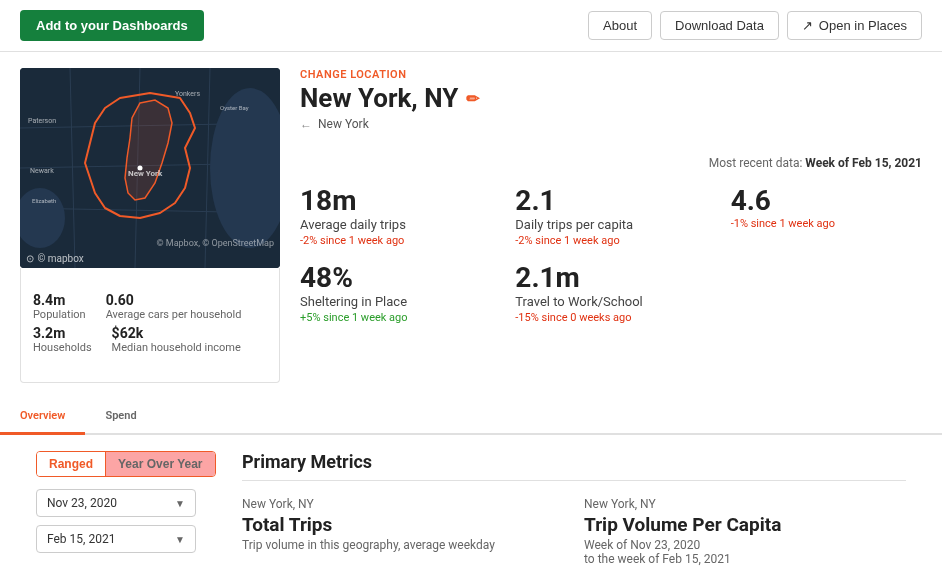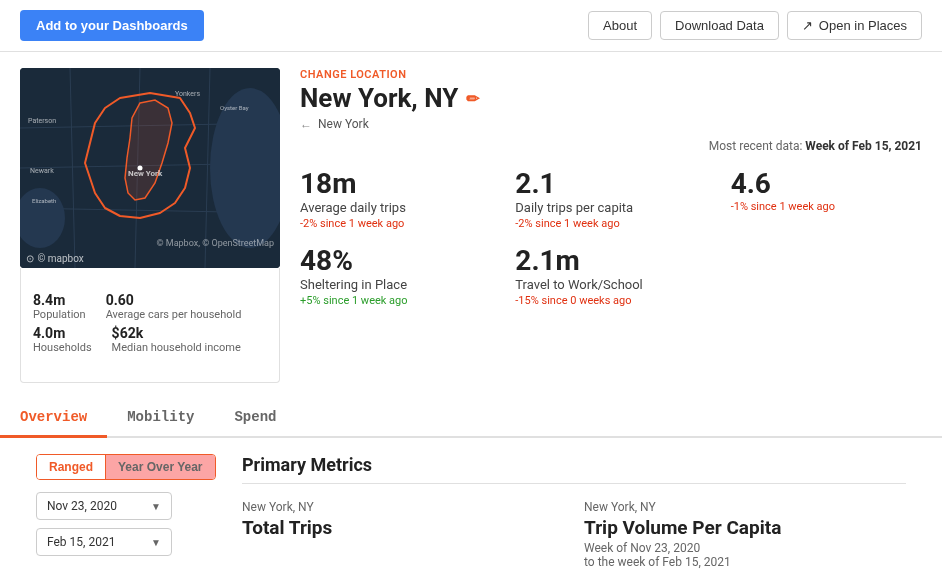--- a/index.html
+++ b/index.html
@@ -8,21 +8,21 @@
     
     .toolbar {
       display: flex;
       align-items: center;
       justify-content: space-between;
       padding: 10px 20px;
       border-bottom: 1px solid #e0e0e0;
       background: #fff;
     }
     .btn-add-dashboard {
-      background: #3b82f6;
+      background: #15803d;
       color: #fff;
       border: none;
       padding: 8px 16px;
       border-radius: 4px;
       font-size: 13px;
       font-weight: 600;
       cursor: pointer;
     }
     .toolbar-right {
       display: flex;
@@ -99,21 +99,21 @@
     .stat-item .stat-label {
       font-size: 11px;
       color: #666;
     }
 
     
     .right-panel {
       flex: 1;
     }
     .location-header {
-      margin-bottom: 8px;
+      margin-bottom: 25px;
     }
     .change-location {
       font-size: 11px;
       color: #f05a28;
       font-weight: 600;
       text-transform: uppercase;
       letter-spacing: 0.5px;
       margin-bottom: 2px;
     }
     .location-title {
@@ -176,27 +176,26 @@
     
     .tabs-container {
       border-bottom: 2px solid #e0e0e0;
       display: flex;
       gap: 0;
       margin: 0 -20px;
       padding: 0 20px;
     }
     .tab-item {
       padding: 10px 20px;
-      font-size: 14px;
+      font-size: 11px;
       font-weight: 600;
       color: #666;
       cursor: pointer;
       border-bottom: 3px solid transparent;
       margin-bottom: -2px;
-      font-family: Liberation Mono, monospace;
     }
     .tab-item.active {
       color: #f05a28;
       border-bottom-color: #f05a28;
     }
 
     
     .bottom-section {
       display: flex;
       gap: 6px;
@@ -237,21 +236,21 @@
     .date-select {
       display: flex;
       align-items: center;
       border: 1px solid #ccc;
       border-radius: 4px;
       padding: 6px 10px;
       font-size: 12px;
       cursor: pointer;
       margin-bottom: 8px;
       justify-content: space-between;
-      width: 136px;
+      width: 160px;
       color: #333;
     }
     .date-select-arrow { color: #666; font-size: 10px; }
 
     
     .primary-metrics {
       flex: 1;
     }
     .section-title {
       font-size: 18px;
@@ -355,21 +354,21 @@
           <div class="stat-value">8.4m</div>
           <div class="stat-label">Population</div>
         </div>
         <div class="stat-item">
           <div class="stat-value">0.60</div>
           <div class="stat-label">Average cars per household</div>
         </div>
       </div>
       <div class="stat-row">
         <div class="stat-item">
-          <div class="stat-value">4.0m</div>
+          <div class="stat-value">3.2m</div>
           <div class="stat-label">Households</div>
         </div>
         <div class="stat-item">
           <div class="stat-value">$62k</div>
           <div class="stat-label">Median household income</div>
         </div>
       </div>
     </div>
   </div>
 
@@ -415,21 +414,20 @@
     <div class="metric-value">2.1m</div>
     <div class="metric-label">Travel to Work/School</div>
     <div class="metric-change negative">-15% since 0 weeks ago</div>
   </div>
       </div>
   </div>
 </div>
 
 <div class="tabs-container" id="tabs-container">
 <div class="tab-item active">Overview</div>
-    <div class="tab-item">Mobility</div>
     <div class="tab-item">Spend</div>
   </div>
 
 <div class="bottom-section">
   <div class="filter-panel">
     <div class="filter-toggle">
       <button class="filter-btn active">Ranged</button>
       <button class="filter-btn inactive">Year Over Year</button>
     </div>
     <div class="date-select">
@@ -442,20 +440,21 @@
     </div>
   </div>
 
   <div class="primary-metrics">
     <div class="section-title">Primary Metrics</div>
     <hr class="section-divider">
     <div class="metrics-cards" id="metrics-cards">
     <div class="metric-card">
     <div class="card-location">New York, NY</div>
     <div class="card-title">Total Trips</div>
+    <div class="card-desc">Trip volume in this geography, average weekday</div>
   </div>
         <div class="metric-card">
     <div class="card-location">New York, NY</div>
     <div class="card-title">Trip Volume Per Capita</div>
     <div class="card-desc">Week of Nov 23, 2020<br>to the week of Feb 15, 2021</div>
   </div>
       </div>
   </div>
 </div>
 

